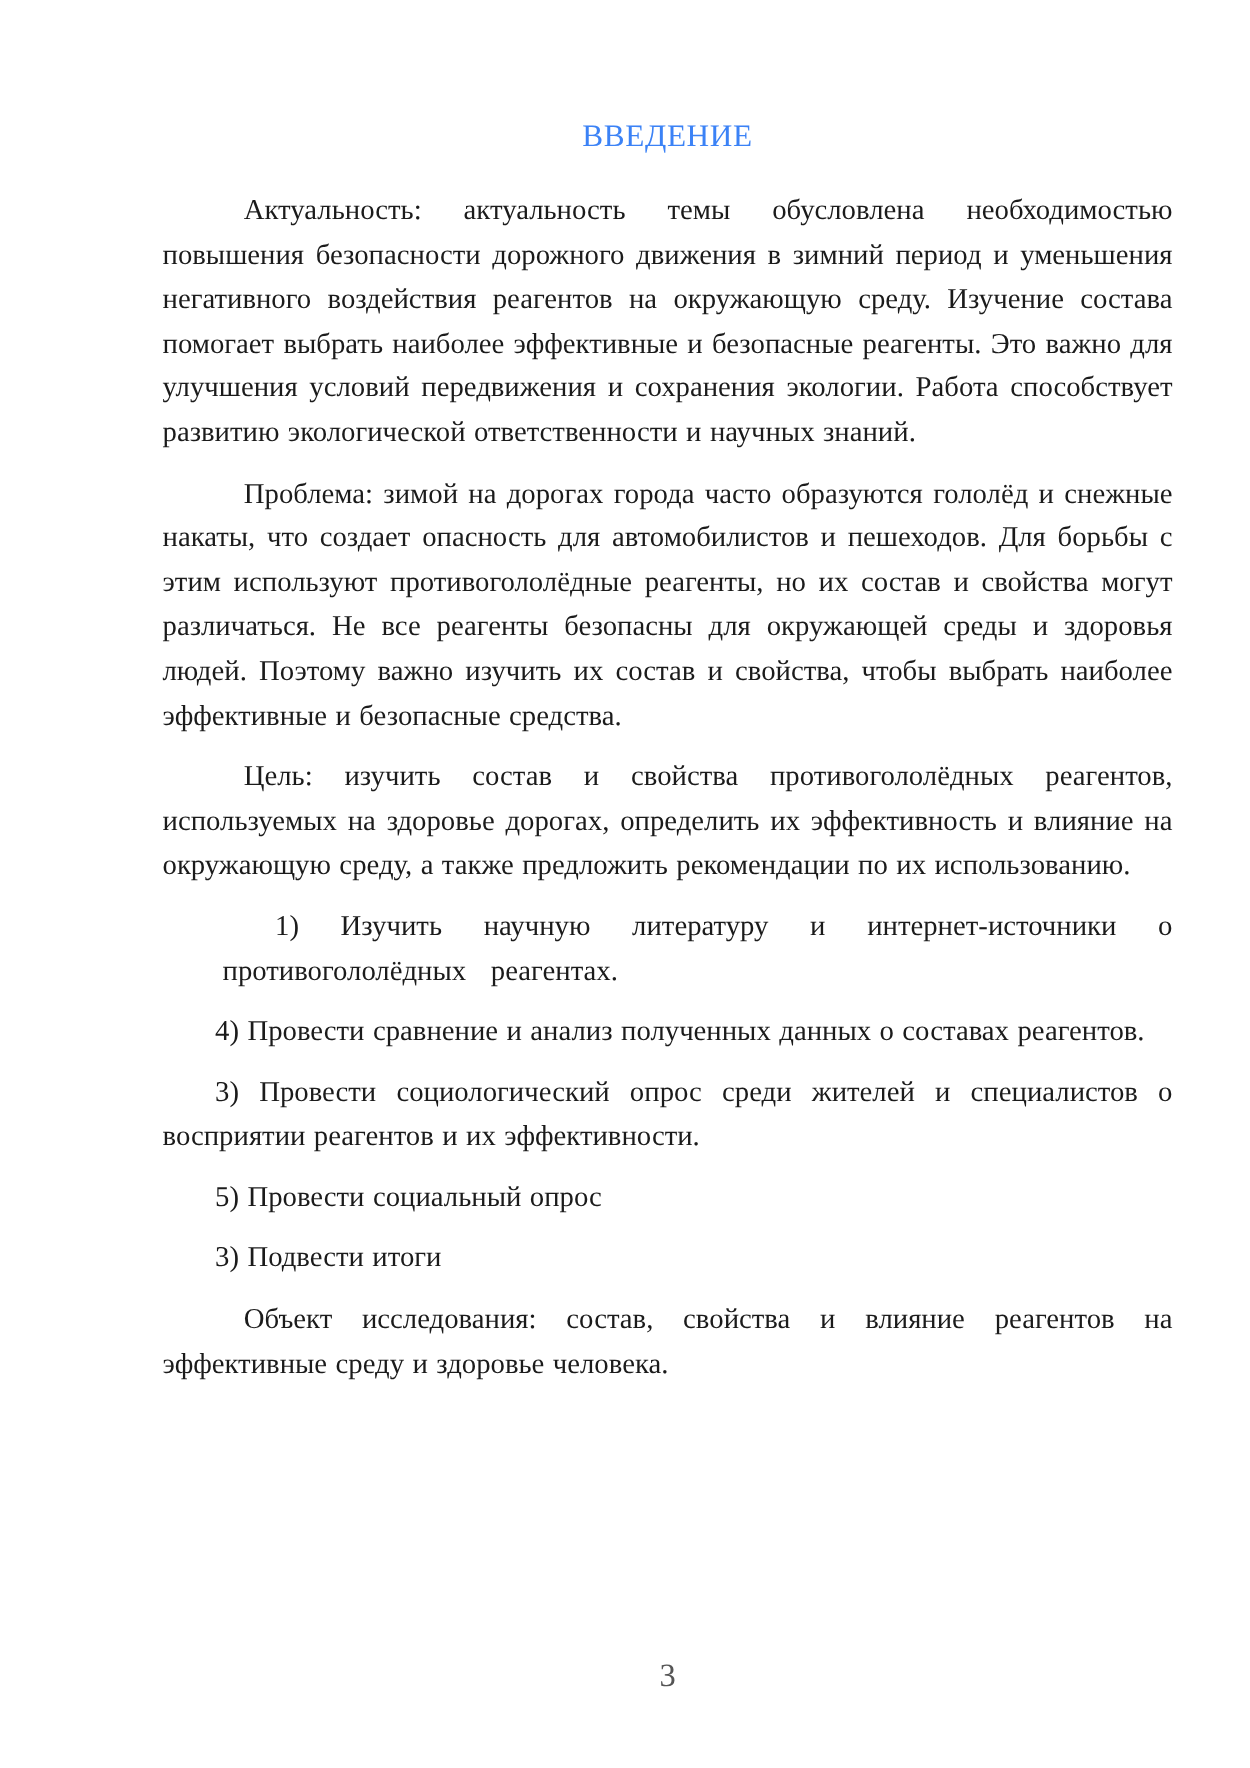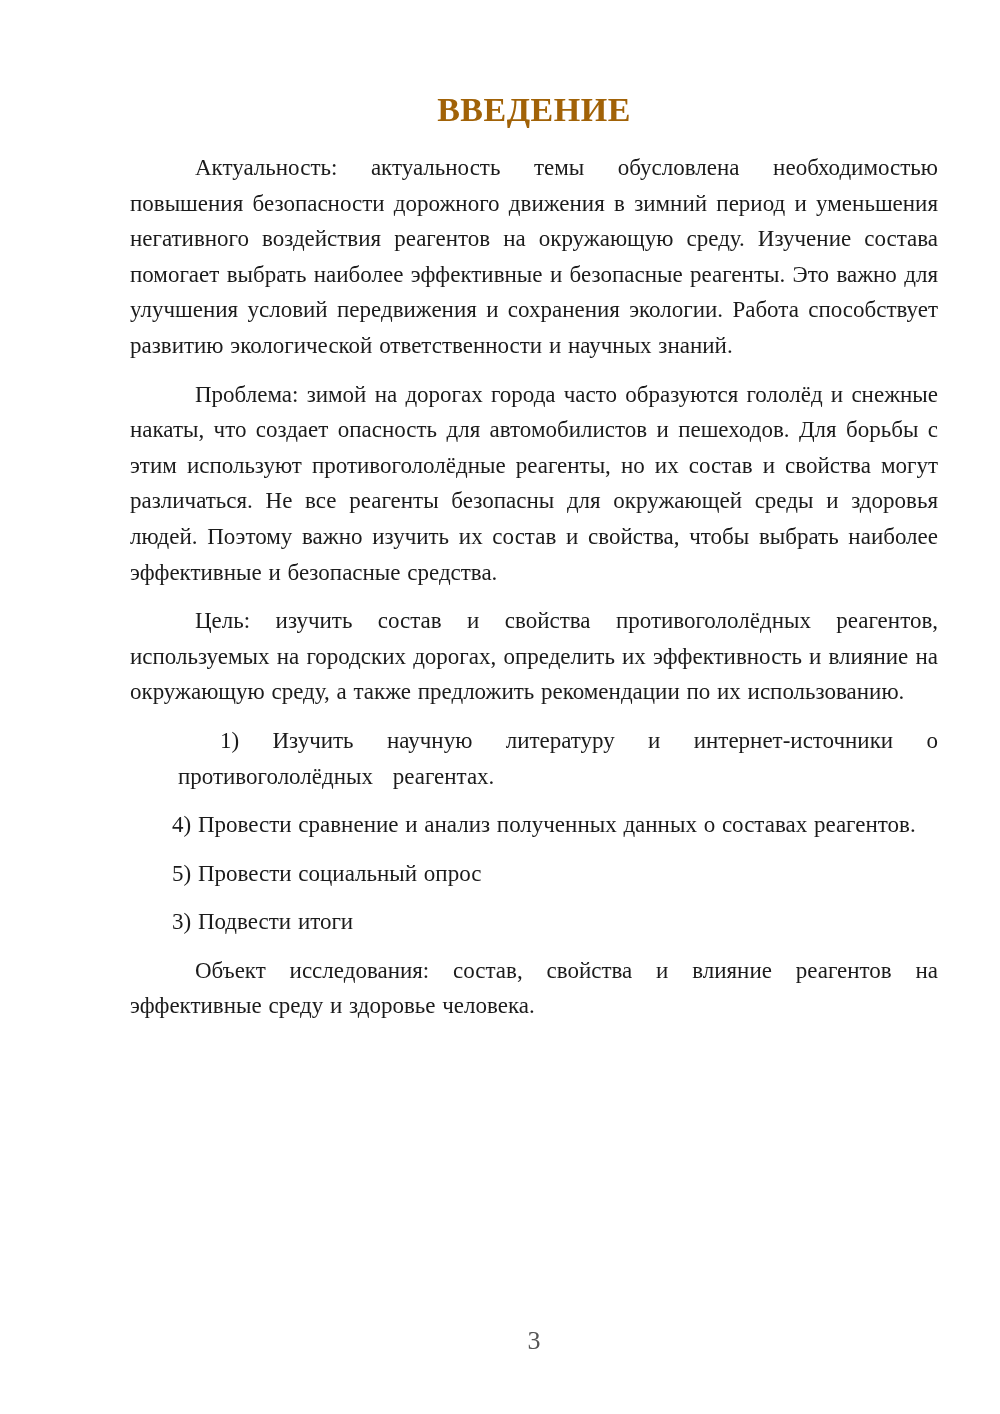--- a/index.html
+++ b/index.html
@@ -16,23 +16,23 @@
     color: #1b1b1b;
     overflow: hidden;
   }
   .content {
     position: absolute;
     left: 130px;
     top: 97px;
     width: 808px;
   }
   .doc-heading {
-    font-size: 34px;
-    font-weight: bold;
-    color: #a16207;
+    font-size: 25px;
+    font-weight: normal;
+    color: #3b82f6;
     text-align: center;
     line-height: 25px;
     margin: 0 0 28px 0;
     letter-spacing: 0.5px;
   }
   .para {
     font-size: 23px;
     line-height: 35.6px;
     text-align: justify;
     text-indent: 65px;
@@ -63,27 +63,28 @@
 
 <div class="page">
   <div class="content">
 
     <h1 class="doc-heading">ВВЕДЕНИЕ</h1>
 
     <p class="para">Актуальность: актуальность темы обусловлена необходимостью повышения безопасности дорожного движения в зимний период и уменьшения негативного воздействия реагентов на окружающую среду. Изучение состава помогает выбрать наиболее эффективные и безопасные реагенты. Это важно для улучшения условий передвижения и сохранения экологии. Работа способствует развитию экологической ответственности и научных знаний.</p>
 
     <p class="para">Проблема: зимой на дорогах города часто образуются гололёд и снежные накаты, что создает опасность для автомобилистов и пешеходов. Для борьбы с этим используют противогололёдные реагенты, но их состав и свойства могут различаться. Не все реагенты безопасны для окружающей среды и здоровья людей. Поэтому важно изучить их состав и свойства, чтобы выбрать наиболее эффективные и безопасные средства.</p>
 
-    <p class="para">Цель: изучить состав и свойства противогололёдных реагентов, используемых на городских дорогах, определить их эффективность и влияние на окружающую среду, а также предложить рекомендации по их использованию.</p>
+    <p class="para">Цель: изучить состав и свойства противогололёдных реагентов, используемых на здоровье дорогах, определить их эффективность и влияние на окружающую среду, а также предложить рекомендации по их использованию.</p>
 
 
     <p class="para task task-first">1) Изучить научную литературу и интернет-источники о противогололёдных реагентах.</p>
 
     <p class="para task">4) Провести сравнение и анализ полученных данных о составах реагентов.</p>
 
+    <p class="para task">3) Провести социологический опрос среди жителей и специалистов о восприятии реагентов и их эффективности.</p>
 
     <p class="para task">5) Провести социальный опрос</p>
 
     <p class="para task">3) Подвести итоги</p>
 
     <p class="para">Объект исследования: состав, свойства и влияние реагентов на эффективные среду и здоровье человека.</p>
 
   </div>
 
   <div class="page-number">3</div>

